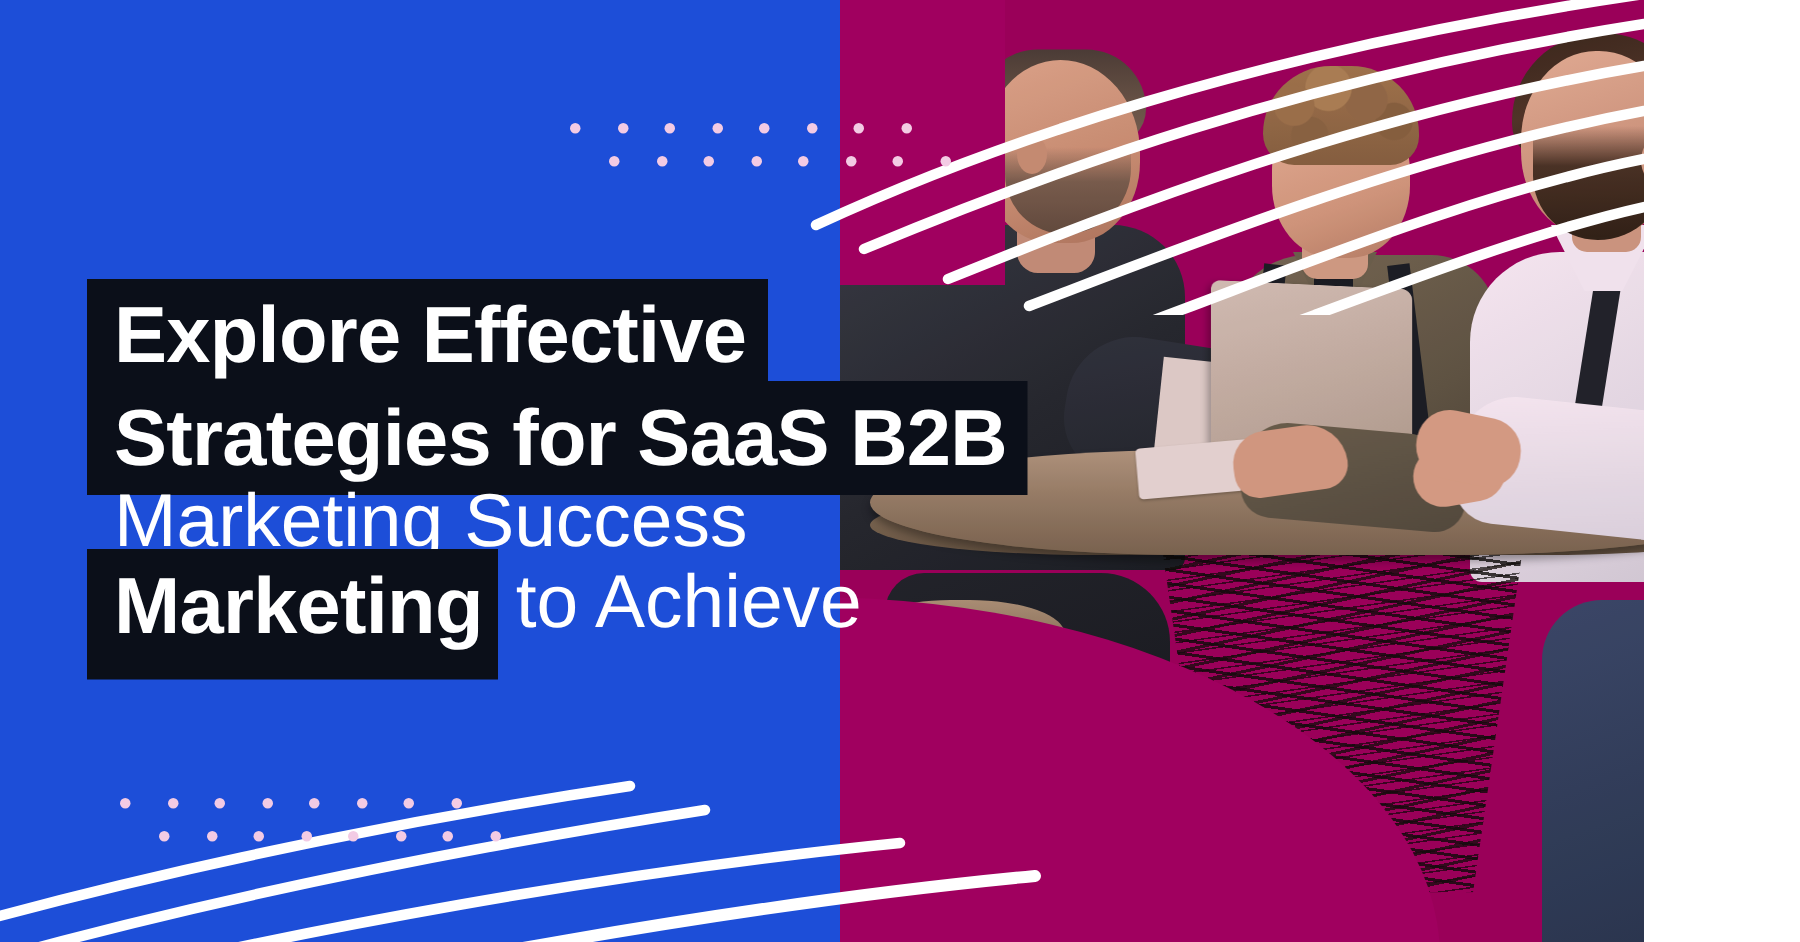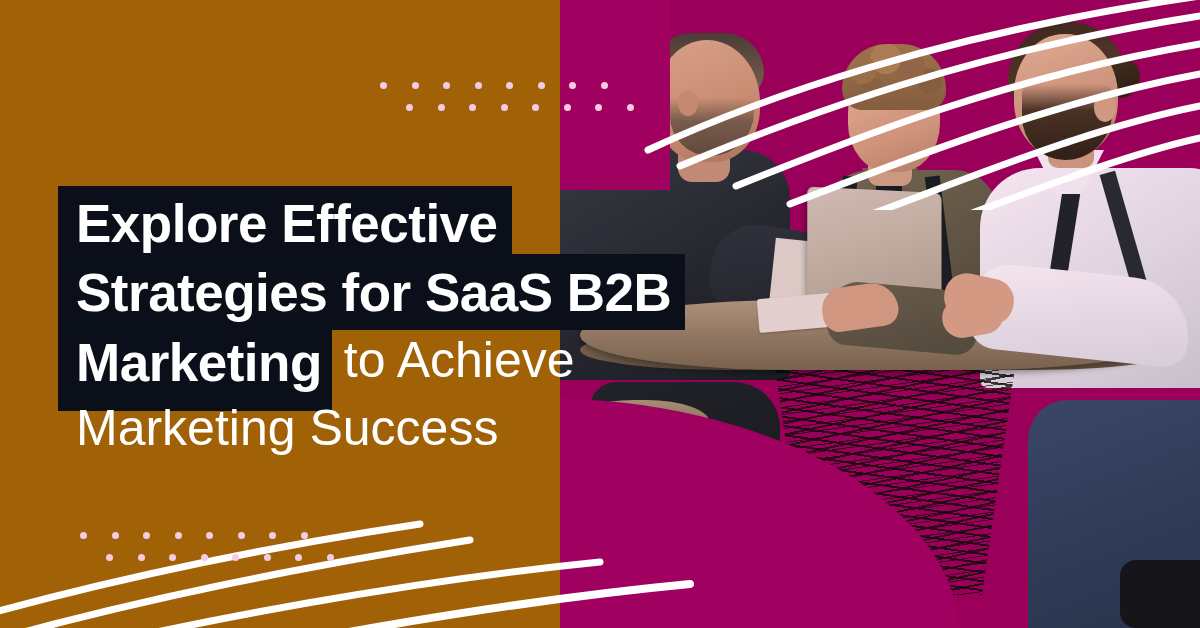--- a/index.html
+++ b/index.html
@@ -4,22 +4,22 @@
 <title>Blog Banner</title>
 <style>
   * { margin:0; padding:0; box-sizing:border-box; }
   html, body {
     width:1200px; height:628px;
     font-family:"Liberation Sans", sans-serif;
     overflow:hidden;
   }
   #banner {
     position:relative;
-    width:1200px; height:628px;
-    background:#a16207;
+    width:1096px; height:628px;
+    background:#1d4ed8;
     overflow:hidden;
   }
 
   
   #photo {
     position:absolute;
     left:560px; top:0;
     width:640px; height:628px;
     overflow:hidden;
   }
@@ -496,19 +496,19 @@
     </div>
   </div>
 
   <div id="headline">
     <span class="hl-line hl-l1">
       <span class="hl-bar">Explore Effective</span>
     </span>
     <span class="hl-line hl-l2">
       <span class="hl-bar">Strategies for SaaS B2B</span>
     </span>
+    <span class="hl-line hl-l4">Marketing Success</span>
     <span class="hl-line hl-l3">
       <span class="hl-bar">Marketing</span><span class="hl-light">to Achieve</span>
     </span>
-    <span class="hl-line hl-l4">Marketing Success</span>
   </div>
 
 </div>
 
 </body></html>

